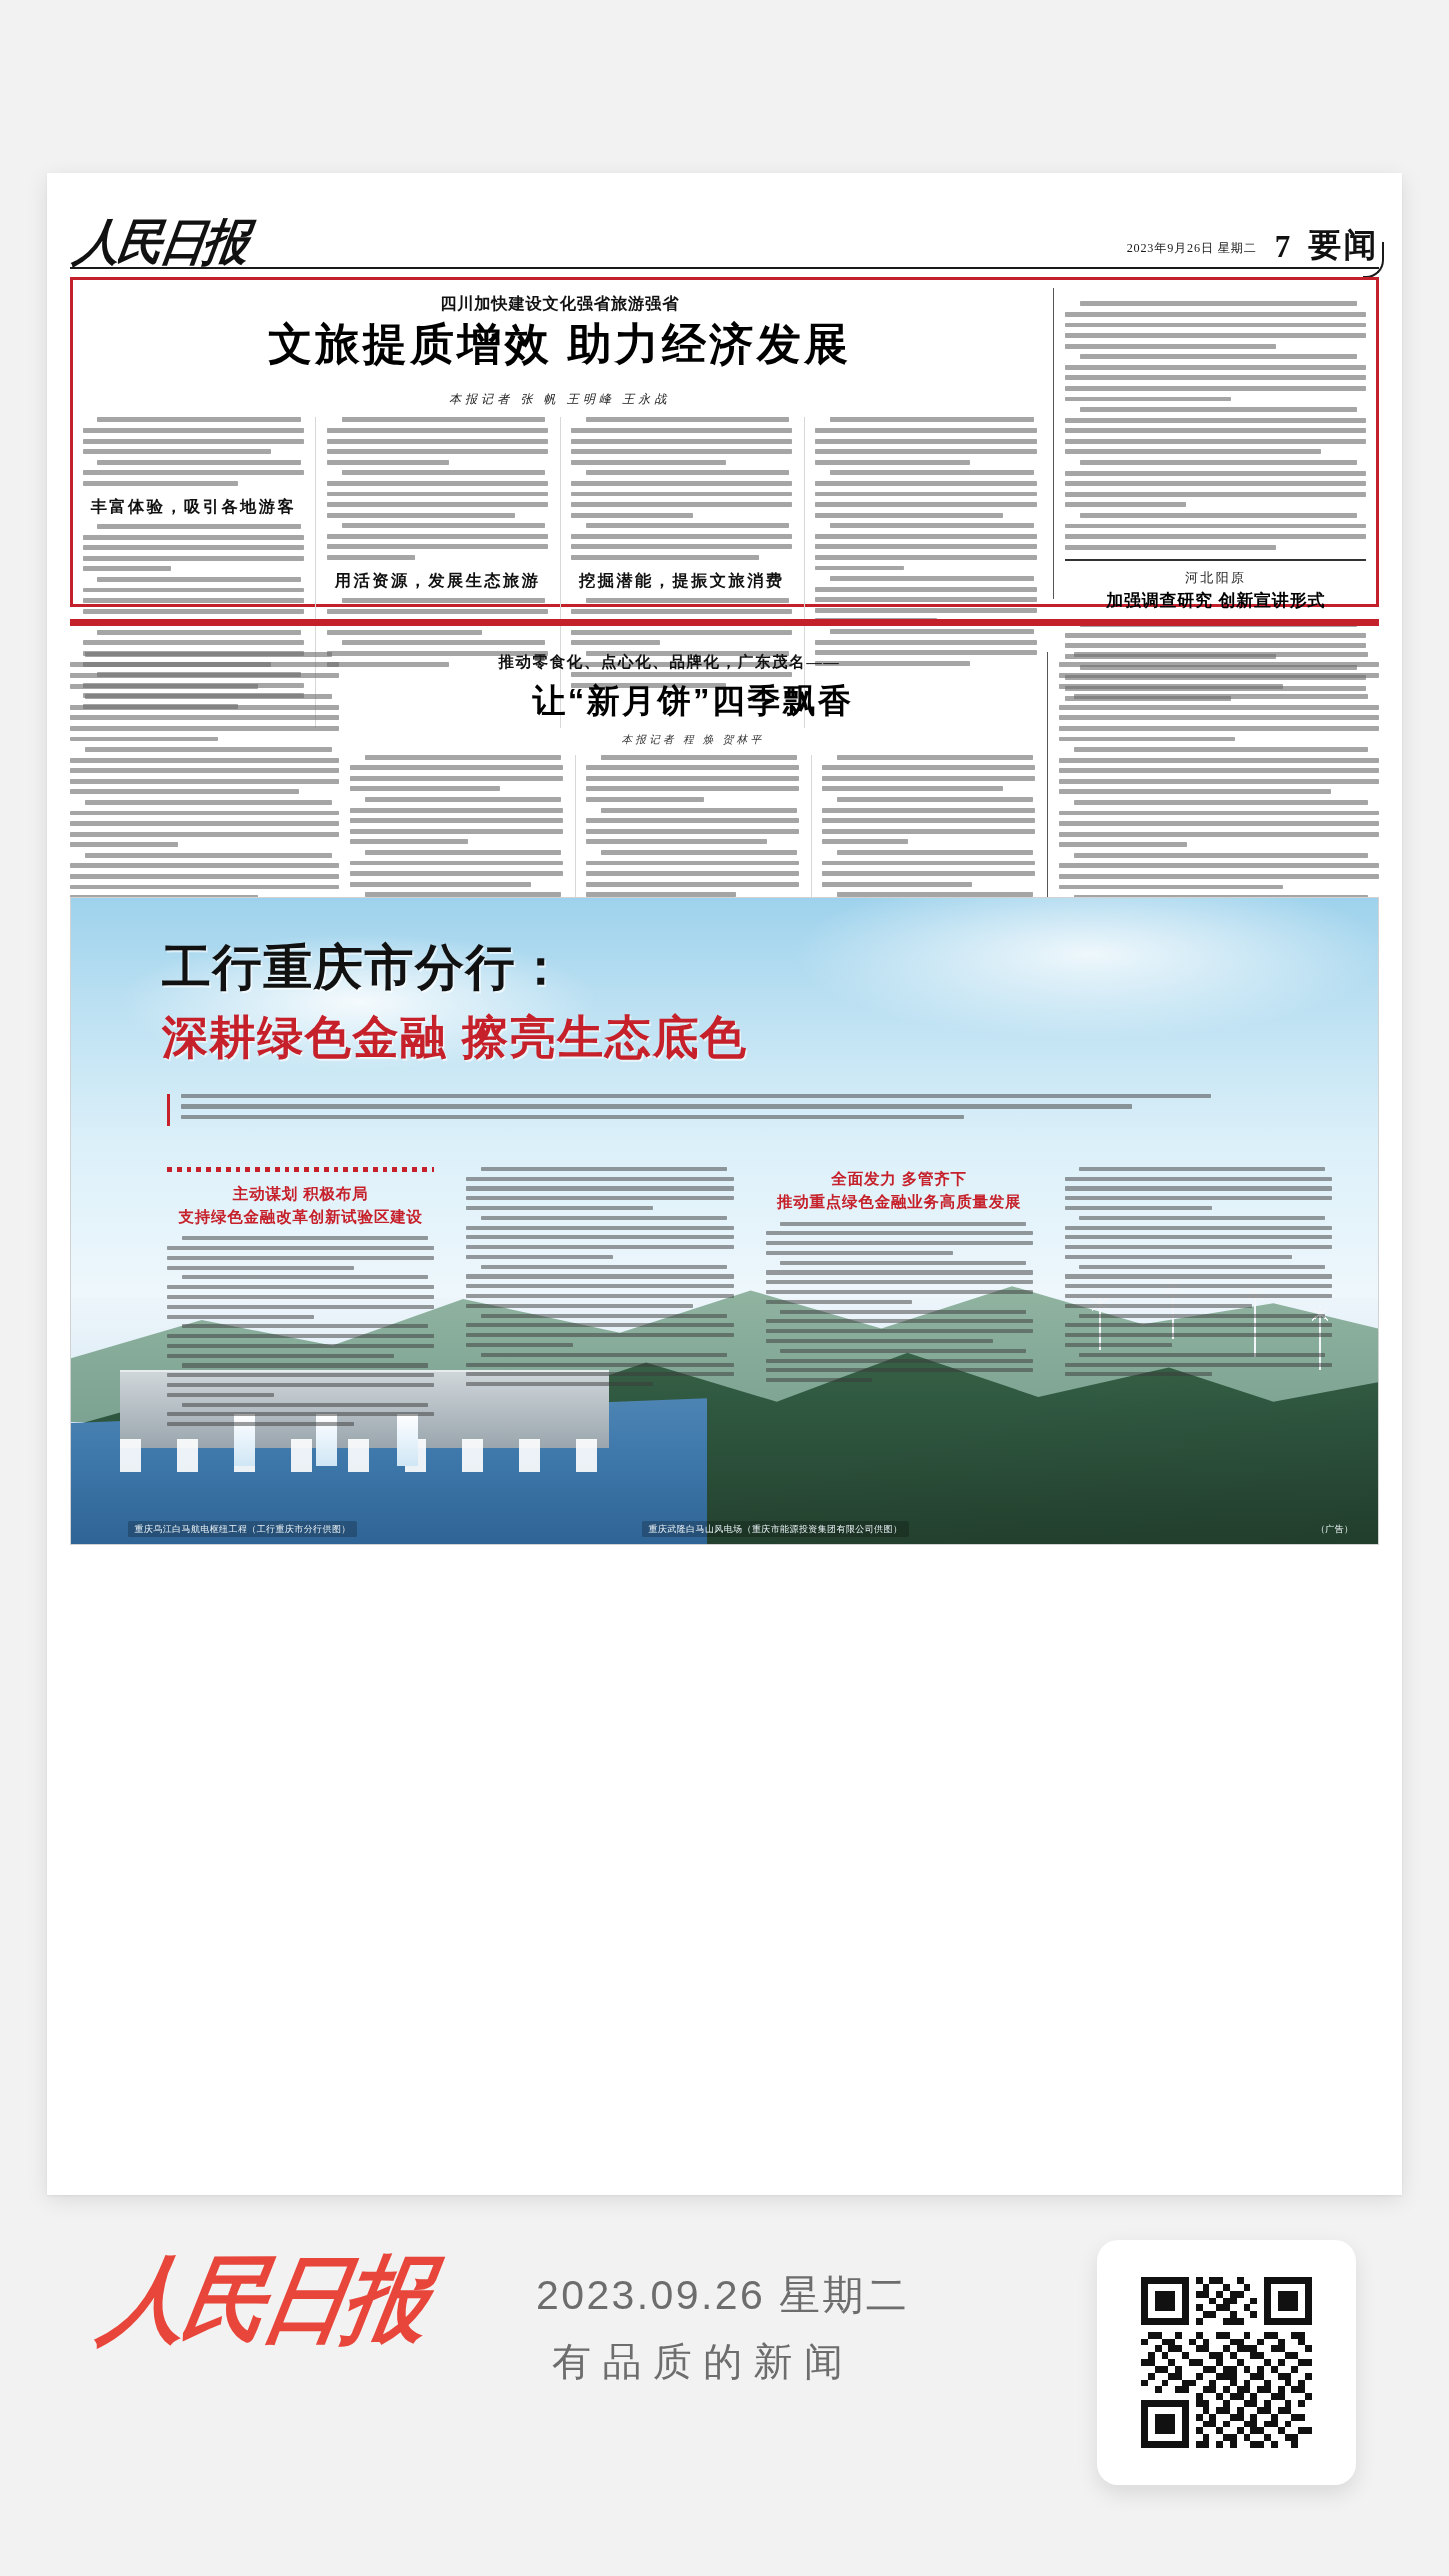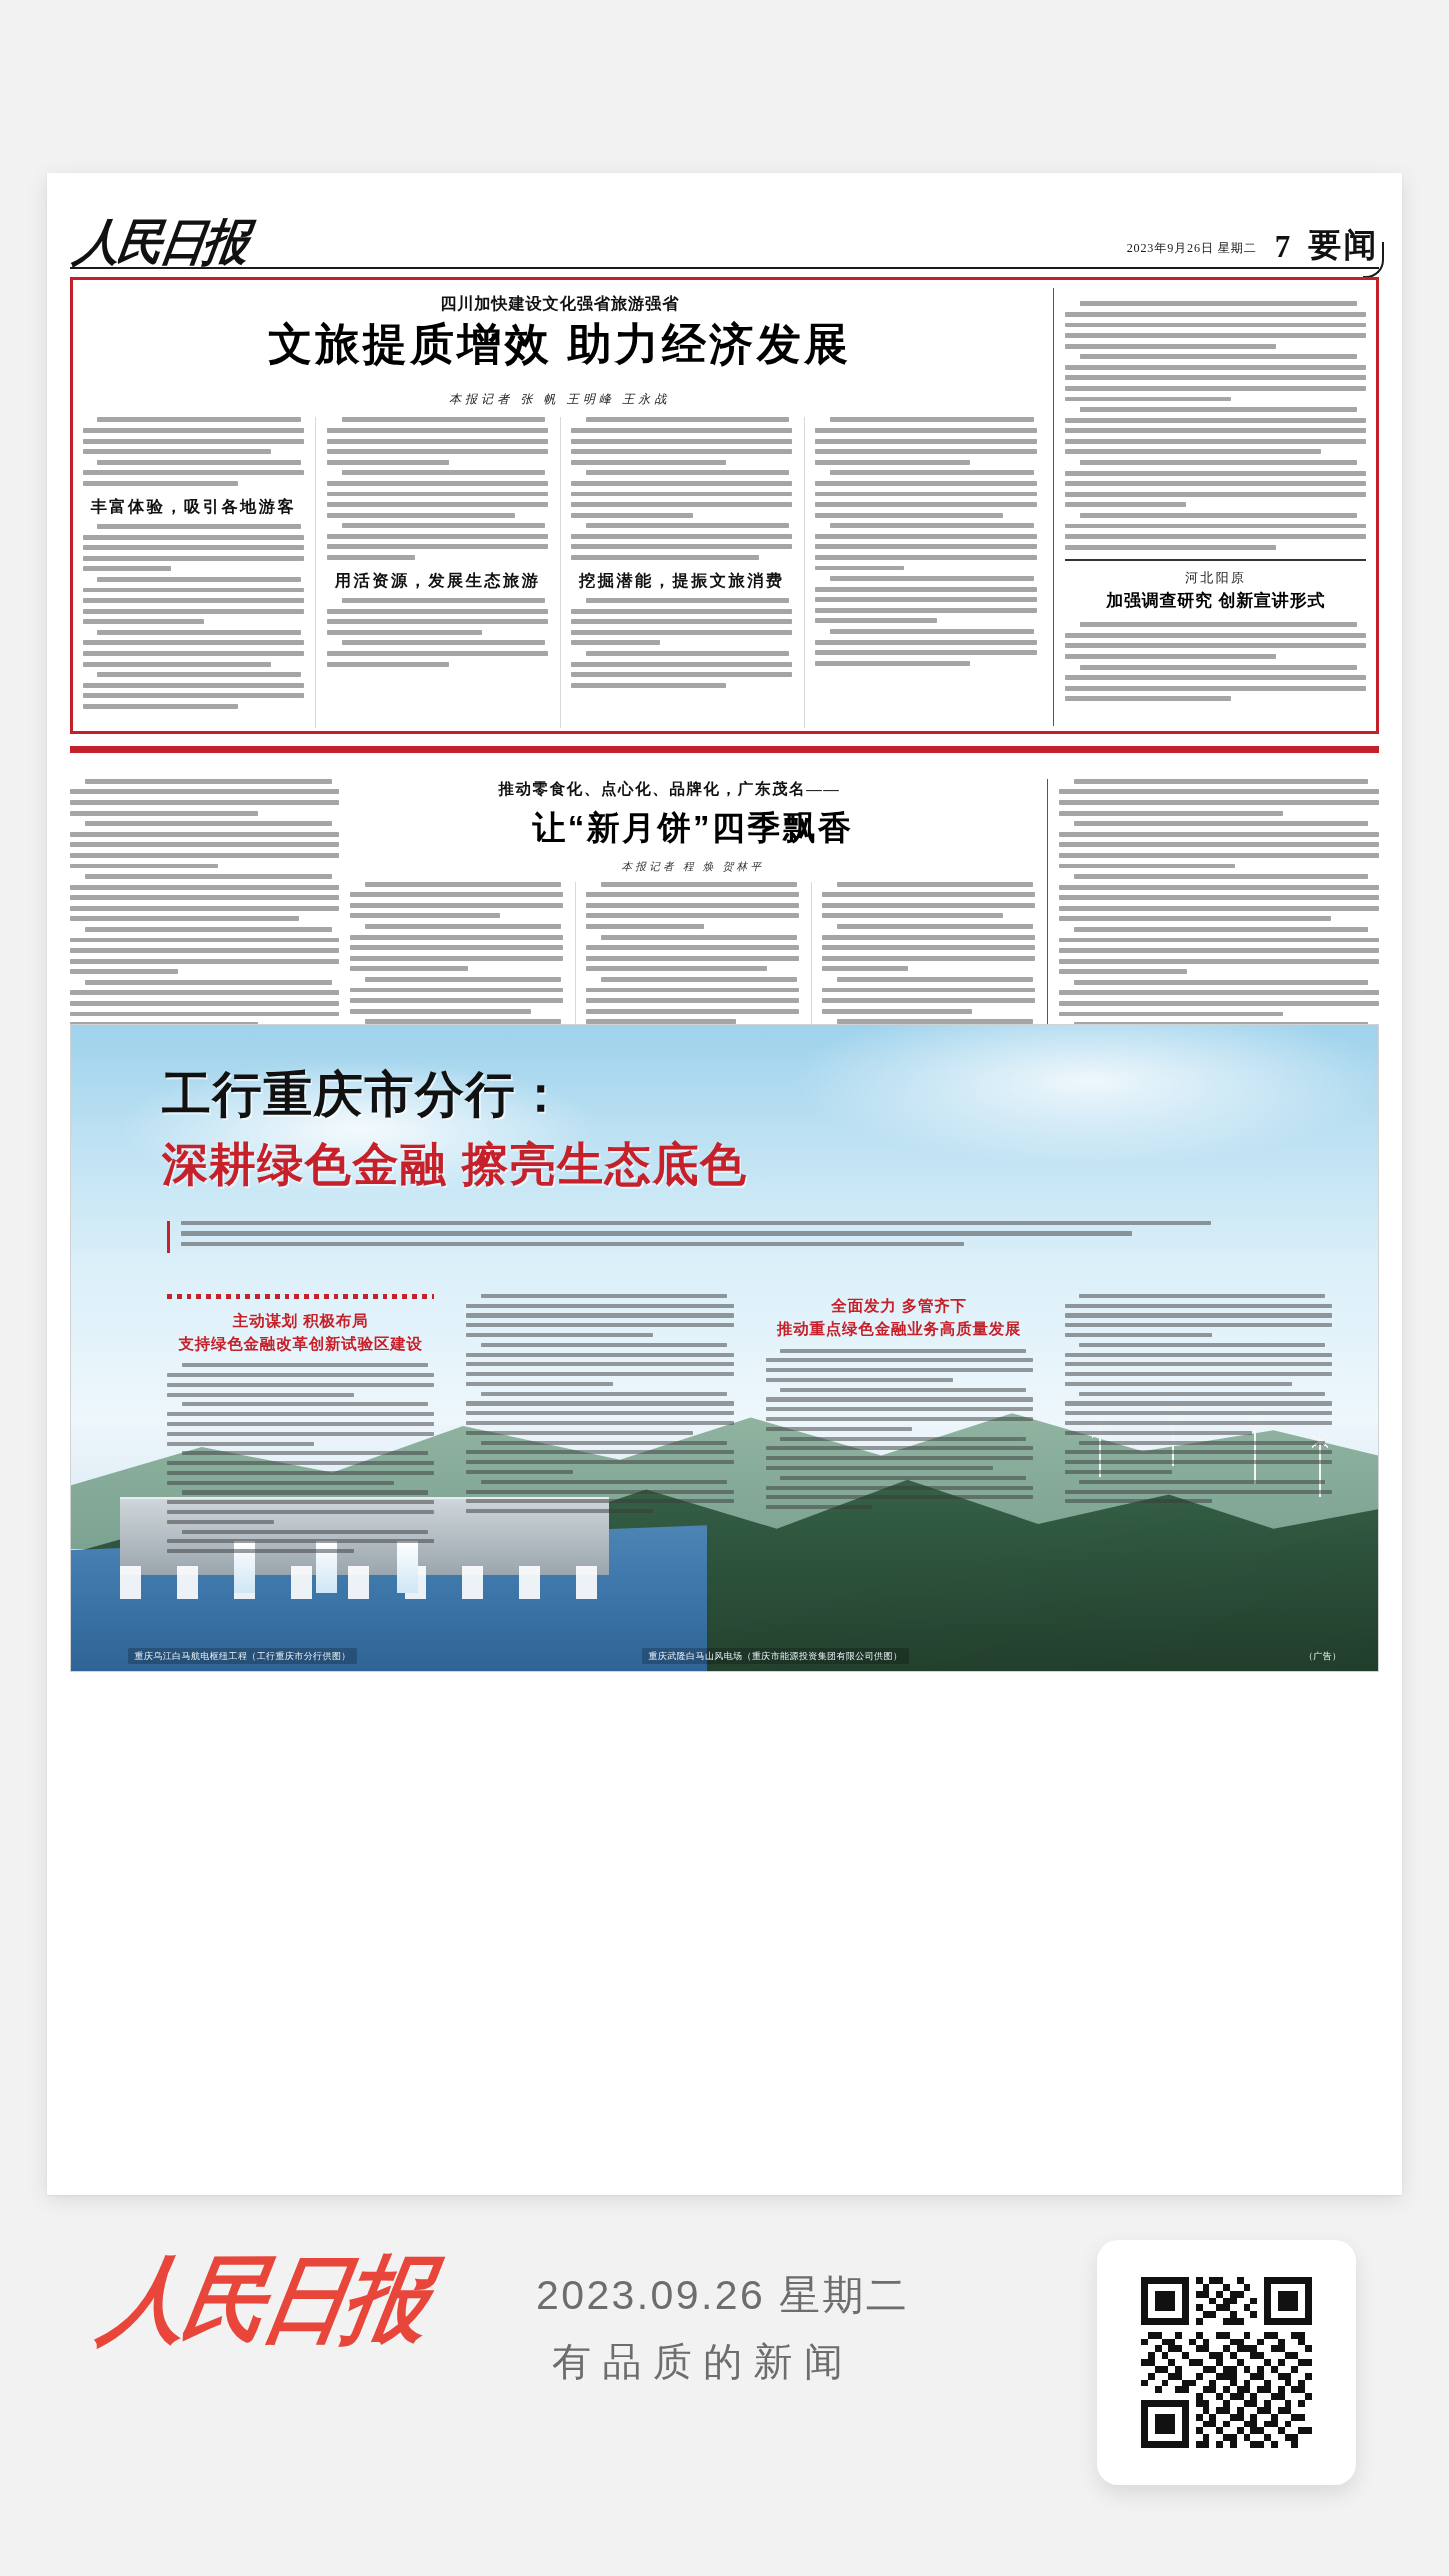--- a/index.html
+++ b/index.html
@@ -85,21 +85,21 @@
     width: 21px; height: 36px;
     border-right: 2.4px solid #1a1a1a;
     border-bottom: 2.4px solid #1a1a1a;
     border-bottom-right-radius: 18px;
   }
 
   
   .redbox {
     position: relative;
     margin-top: 8.2px;
-    height: 457px;
+    height: 330px;
     border: 3.3px solid #c4202c;
     padding: 8.2px 9.8px 4.9px 9.8px;
     display: flex;
     gap: 8px;
   }
   .rb-main { width: 962px; position: relative; padding-right: 8.2px; }
   .rb-side { flex: 1; position: relative; padding-left: 11.4px; border-left: 0.8px solid #555; }
 
   .kicker {
     text-align: center;
@@ -293,21 +293,21 @@
       linear-gradient(38deg, transparent 46%, #f2f6f8 46% 54%, transparent 54%),
       linear-gradient(-38deg, transparent 46%, #f2f6f8 46% 54%, transparent 54%);
   }
   .ad-caption {
     position: absolute; bottom: 6.5px; z-index: 8;
     font-size: 9px; color: #eaf2f7; letter-spacing: 0.4px;
     background: rgba(0,0,0,.22); padding: 1.6px 6.5px; border-radius: 1.6px;
   }
   .cap-l { left: 57px; }
   .cap-r { left: 571px; }
-  .cap-credit { right: 30px; color:#f3f8fb; background: transparent; }
+  .cap-credit { right: 18px; color:#f3f8fb; background: transparent; }
 
   
   .footer {
     position: absolute;
     left: 47px; top: 2250px; width: 1355px; height: 261px;
   }
   .footer-logo {
     position: absolute; left: 57px; top: 8.2px;
     font-size: 85px; font-weight: bold; font-style: italic;
     color: #e8463a; letter-spacing: -4.9px; line-height: 1;

